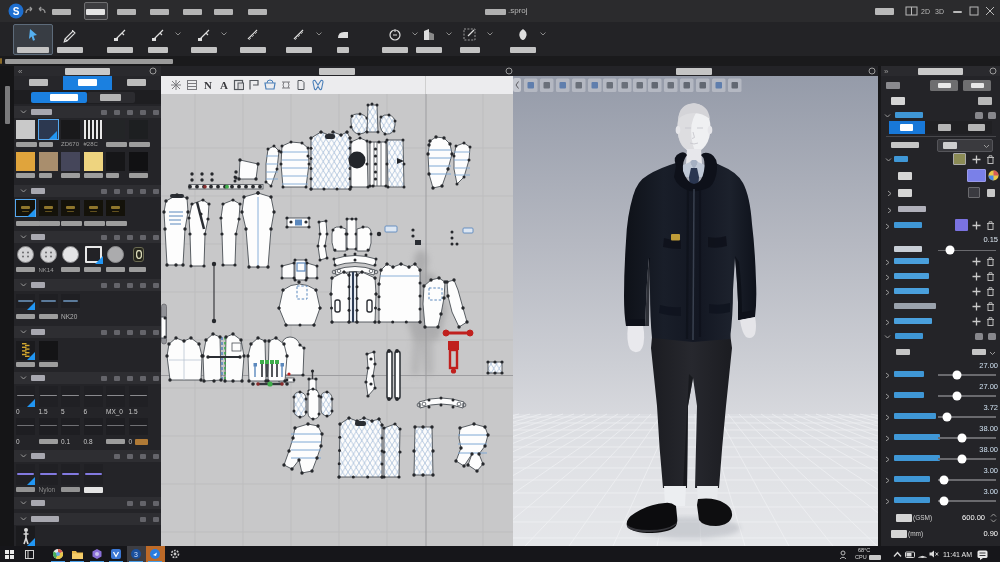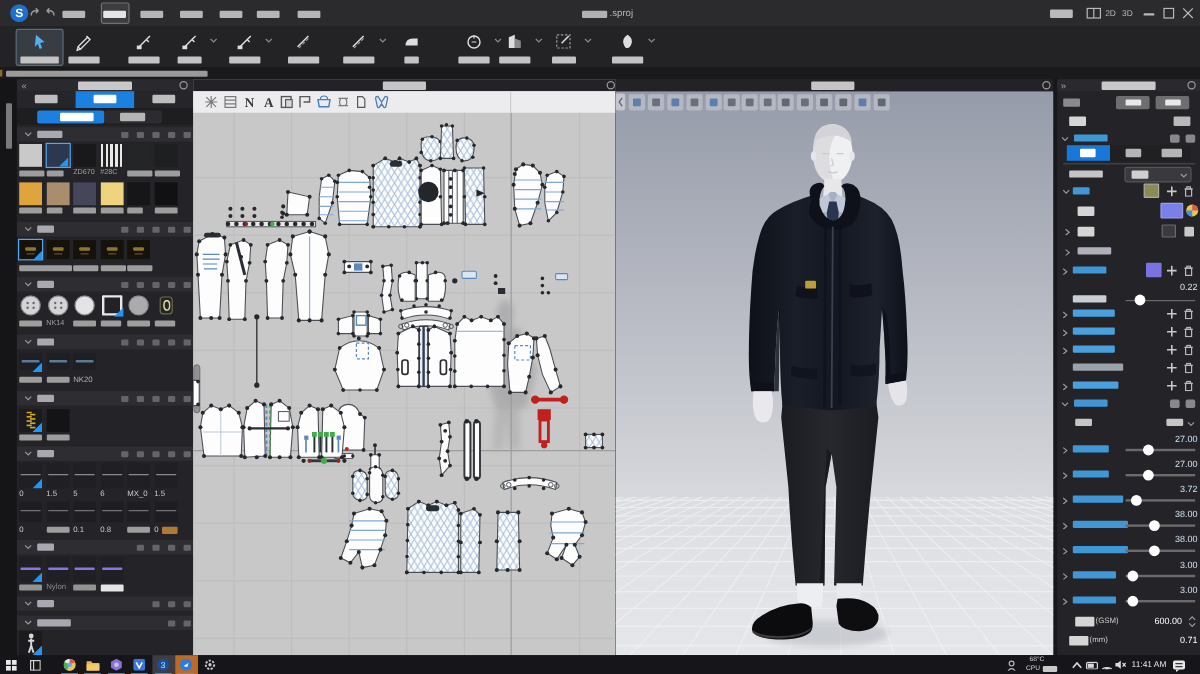--- a/index.html
+++ b/index.html
@@ -1493,21 +1493,21 @@
     </svg>
     <div class="bar" style="left:13px;top:156px;width:28px;height:6px;background:#3f97d6;border-radius:1px;"></div>
     <div class="bar" style="left:74px;top:153px;width:13px;height:12px;background:#7a72e0;border-radius:1px;"></div>
     <svg class="ab" style="left:91px;top:155px" width="9" height="9">
       <path d="M4.5,0.5 L4.5,8.5 M0.5,4.5 L8.5,4.5" stroke="#c9c9c9" stroke-width="1.3"></path>
     </svg>
     <svg class="ab" style="left:105px;top:155px" width="9" height="9">
       <path d="M1,2.5 L8,2.5 M3,2 L3,0.8 L6,0.8 L6,2" stroke="#b9b9b9" fill="none"></path>
       <rect x="2" y="2.5" width="5" height="6" fill="none" stroke="#b9b9b9"></rect>
     </svg>
-    <div class="ab" style="left:57px;top:170px;width:60px;text-align:right;font-size:7.5px;color:#dce6f0;line-height:1">0.22</div>
+    <div class="ab" style="left:57px;top:170px;width:60px;text-align:right;font-size:7.5px;color:#dce6f0;line-height:1">0.15</div>
     <div class="bar" style="left:13px;top:180px;width:28px;height:6px;background:#c8ced6;border-radius:1px;"></div>
     <div class="bar" style="left:57px;top:183.5px;width:58px;height:1.5px;background:#6a6a6e;border-radius:0px;"></div>
     <svg class="ab" style="left:64px;top:179px" width="10" height="10">
       <circle cx="5" cy="5" r="4.5" fill="#fff"></circle>
     </svg>
     <svg class="ab" style="left:4px;top:193px" width="6" height="6">
       <path d="M1,1 L4,3.5 L1,6" stroke="#9a9a9a" fill="none"></path>
     </svg>
     <div class="bar" style="left:13px;top:192px;width:35px;height:6px;background:#4aa0dd;border-radius:1px;"></div>
     <svg class="ab" style="left:91px;top:191px" width="9" height="9">
@@ -1634,21 +1634,21 @@
     </svg>
     <div class="bar" style="left:15px;top:448px;width:16px;height:7.5px;background:#d5d5d5;border-radius:1px;"></div>
     <div class="ab" style="left:32px;top:448.5px;font-size:6.5px;color:#cfcfcf;line-height:1;">(GSM)</div>
     <div class="ab" style="left:44px;top:448px;width:60px;text-align:right;font-size:7.5px;color:#fff;line-height:1">600.00</div>
     <svg class="ab" style="left:109px;top:447px" width="7" height="10">
       <path d="M1,3.5 L3.5,1 L6,3.5" fill="none" stroke="#9a9a9a"></path>
       <path d="M1,6.5 L3.5,9 L6,6.5" fill="none" stroke="#9a9a9a"></path>
     </svg>
     <div class="bar" style="left:10px;top:464px;width:16px;height:7.5px;background:#d5d5d5;border-radius:1px;"></div>
     <div class="ab" style="left:27px;top:464.5px;font-size:6.5px;color:#cfcfcf;line-height:1;">(mm)</div>
-    <div class="ab" style="left:57px;top:464px;width:60px;text-align:right;font-size:7.5px;color:#fff;line-height:1">0.71</div>
+    <div class="ab" style="left:57px;top:464px;width:60px;text-align:right;font-size:7.5px;color:#fff;line-height:1">0.90</div>
   </div>
 <div class="ab" style="left:0;top:546px;width:1000px;height:16px;background:#16161a">
     <svg class="ab" style="left:5px;top:4px" width="9" height="9">
       <rect x="0" y="0" width="4" height="4" fill="#e8e8e8"></rect>
       <rect x="5" y="0" width="4" height="4" fill="#e8e8e8"></rect>
       <rect x="0" y="5" width="4" height="4" fill="#e8e8e8"></rect>
       <rect x="5" y="5" width="4" height="4" fill="#e8e8e8"></rect>
     </svg>
     <svg class="ab" style="left:25px;top:4px" width="9" height="9">
       <rect x="0.5" y="0.5" width="8" height="8" fill="none" stroke="#d0d0d0"></rect>

